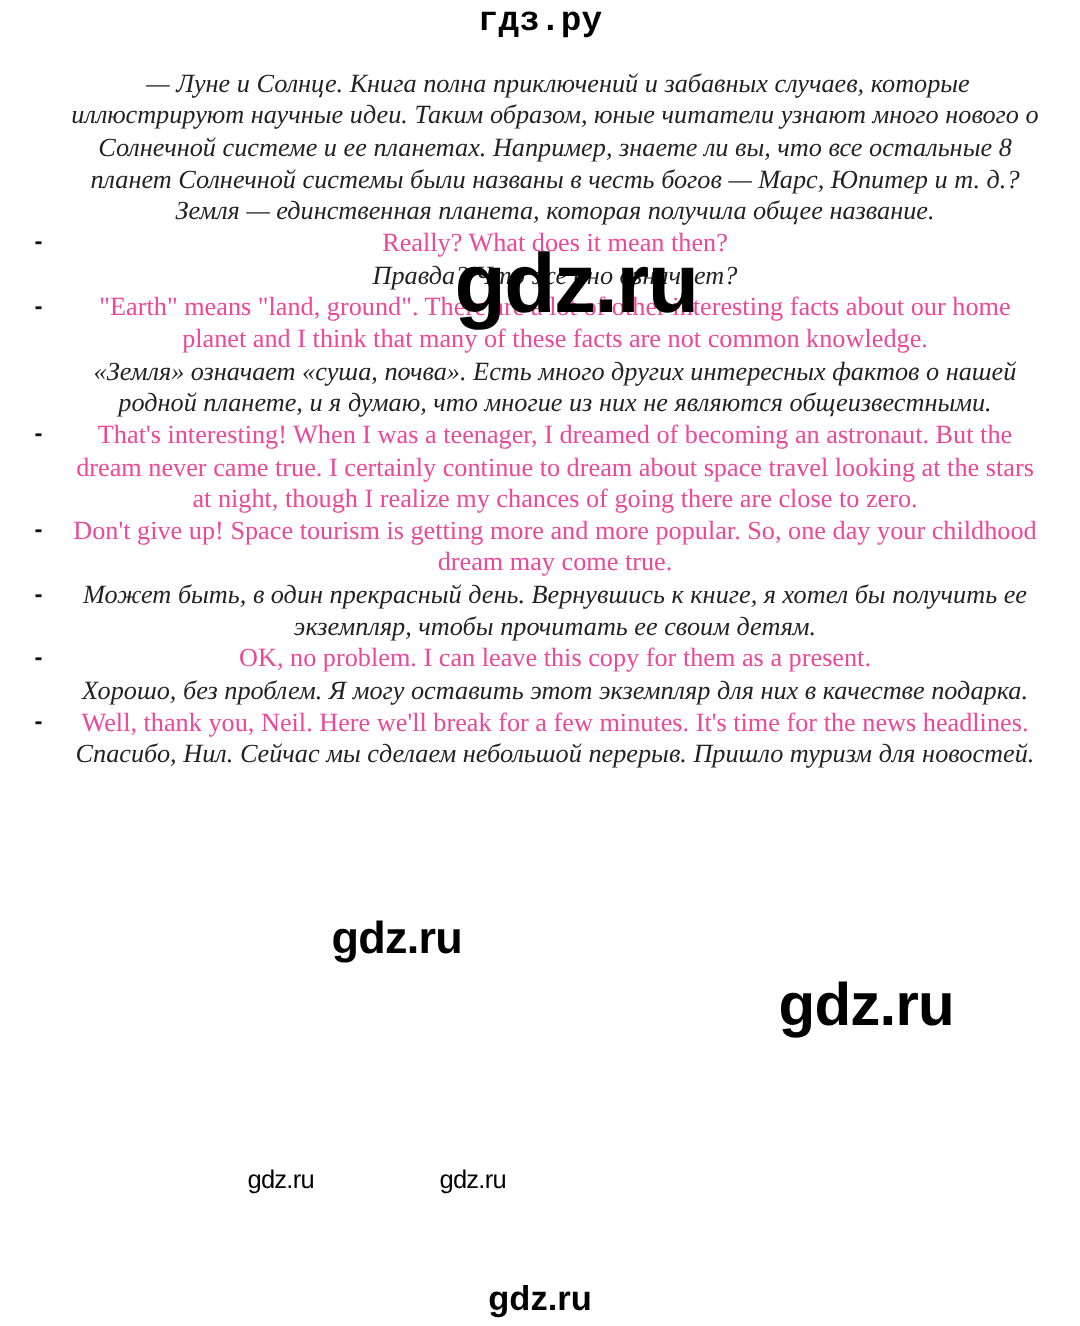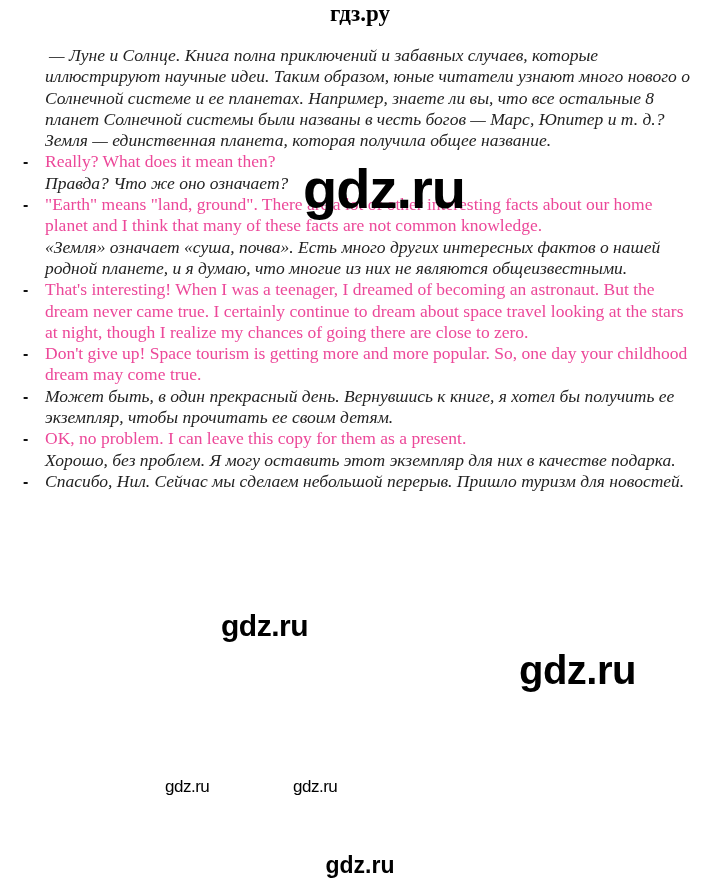--- a/index.html
+++ b/index.html
@@ -1,24 +1,24 @@
 <!DOCTYPE html>
 <html><head>
 <meta charset="utf-8">
 <style>
   html, body { margin: 0; padding: 0; background: #ffffff; }
   body { width: 720px; height: 884px; position: relative; overflow: hidden; color: #111; }
   .header {
     position: absolute; left: 0; top: 0; width: 720px; text-align: center;
-    font-family: Liberation Serif, serif; font-weight: bold; font-size: 23px;
+    font-family: Liberation Mono, monospace; font-weight: bold; font-size: 23px;
     line-height: 28px; color: #000;
   }
   .content {
     position: absolute; left: 45px; top: 45px; width: 650px;
-    font-family: "Liberation Serif", serif; font-size: 17.5px; line-height: 21.3px;
+    font-family: "Liberation Serif", serif; font-size: 17.5px; line-height: 21.3px; text-align: center;
   }
   .para { margin: 0; }
   .ru { font-style: italic; color: #222; }
   .en { color: #ec4899; }
   .entry { position: relative; margin-top: 0; }
   .dash {
     position: absolute; left: -22px; top: 0; font-family: "Liberation Sans", sans-serif;
     font-weight: bold; font-size: 16px; line-height: 21px;
   }
   .intro { text-indent: 4px; }
@@ -72,20 +72,21 @@
   </div>
 
   <div class="entry">
     <span class="dash">-</span>
     <p class="para en">OK, no problem. I can leave this copy for them as a present.</p>
     <p class="para ru">Хорошо, без проблем. Я могу оставить этот экземпляр для них в качестве подарка.</p>
   </div>
 
   <div class="entry">
     <span class="dash">-</span>
+    <p class="para en">Well, thank you, Neil. Here we'll break for a few minutes. It's time for the news headlines.</p>
     <p class="para ru">Спасибо, Нил. Сейчас мы сделаем небольшой перерыв. Пришло туризм для новостей.</p>
   </div>
 </div>
 
 <div class="wm wm-big">gdz.ru</div>
 <div class="wm wm-mid1">gdz.ru</div>
 <div class="wm wm-mid2">gdz.ru</div>
 <div class="wm wm-small1">gdz.ru</div>
 <div class="wm wm-small2">gdz.ru</div>
 

